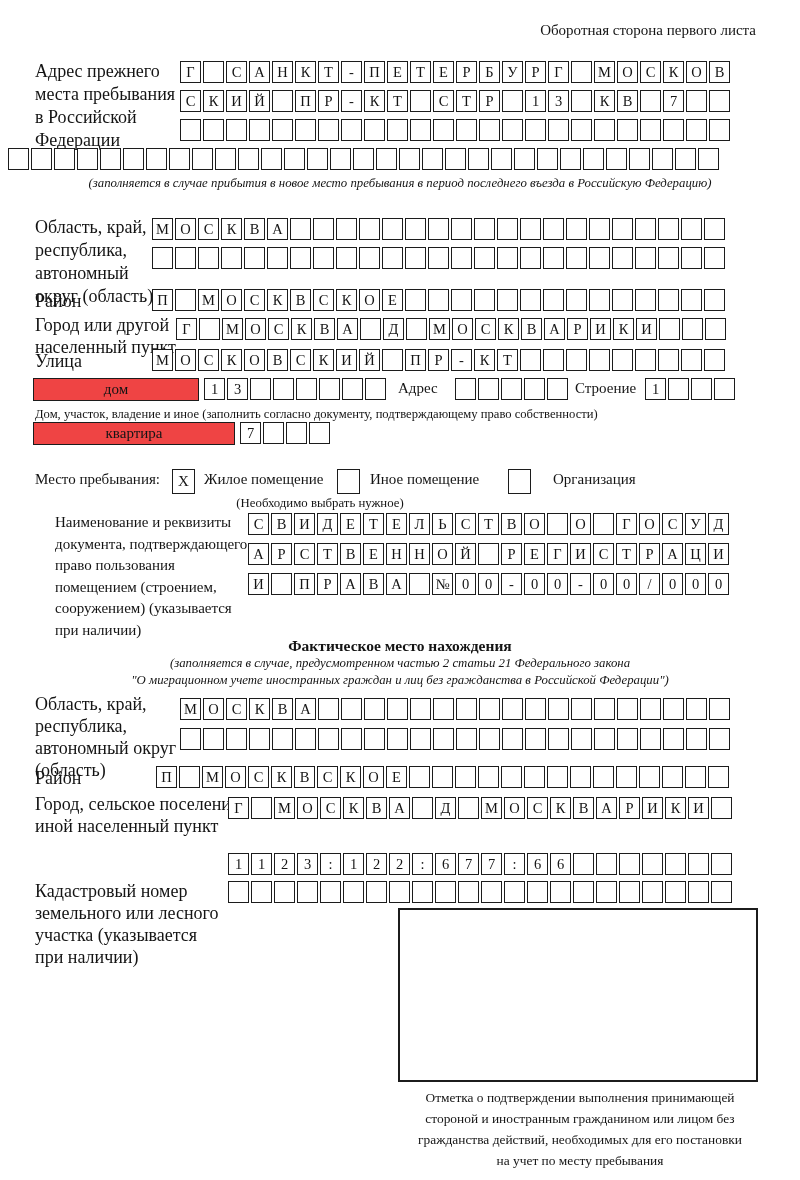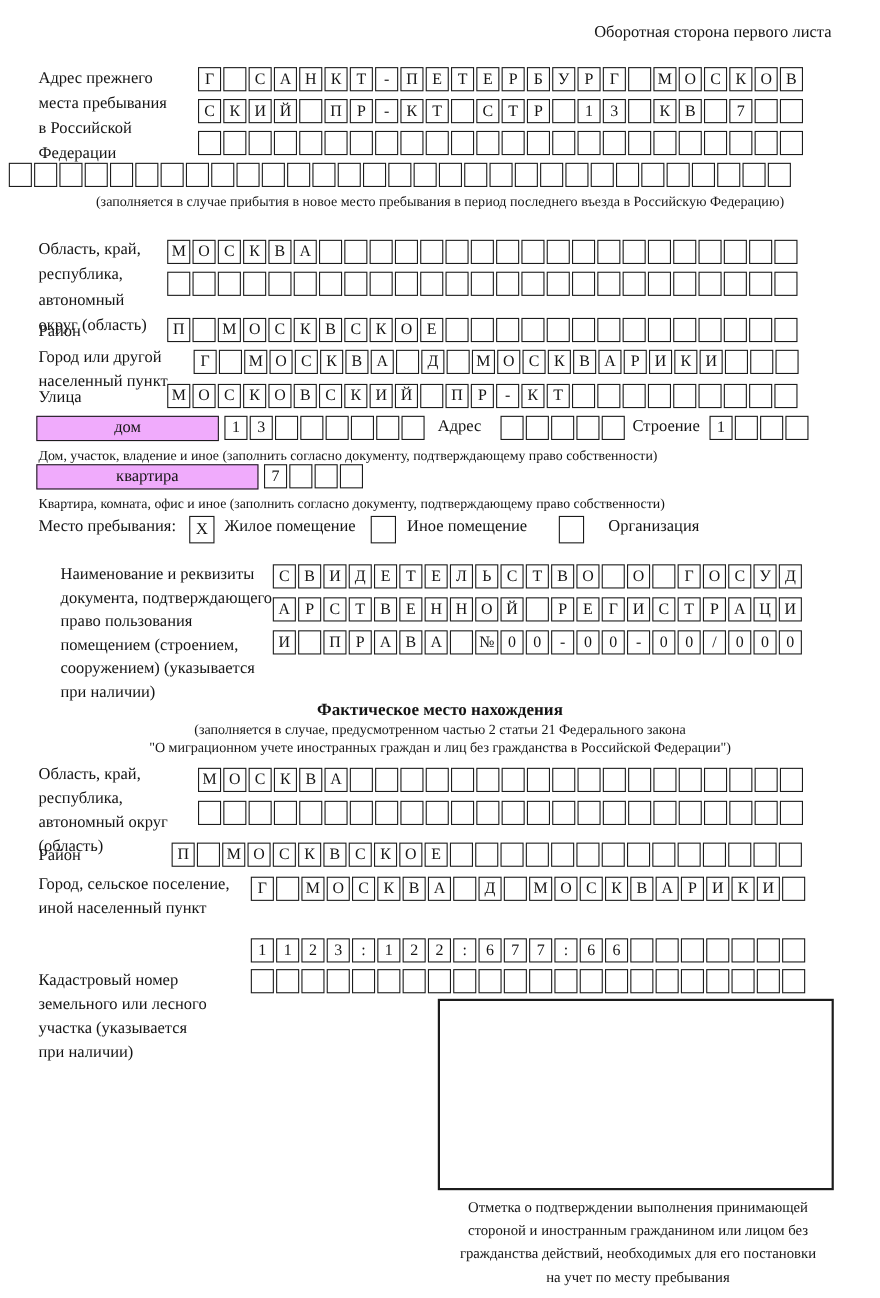--- a/index.html
+++ b/index.html
@@ -4,45 +4,45 @@
 <style>
   html,body{margin:0;padding:0;background:#fff;}
   #form{
     position:relative;
     width:800px;height:1180px;
     background:#fff;color:#141414;
     font-family:"Liberation Serif","DejaVu Serif",serif;
     overflow:hidden;
   }
   .abs{position:absolute;}
-  .lbl{font-size:15px;line-height:23px;white-space:pre-line;}
+  .lbl{font-size:18px;line-height:23px;white-space:pre-line;}
   .lbl-tight{font-size:15px;line-height:21.5px;white-space:pre-line;margin-left:20px;}
   .cells{display:flex;}
   .cell{
     flex:0 0 auto;
     width:19px;height:20px;
     border:1.6px solid #1c1c1c;
     margin-right:2px;
     display:flex;align-items:center;justify-content:center;
     font-size:14.5px;line-height:20px;
     background:#fff;
   }
   .chk{
     width:21px;height:23px;
     border:1.6px solid #1c1c1c;
     display:flex;align-items:center;justify-content:center;
     font-size:15px;background:#fff;
   }
   .wbox{
     border:1.6px solid #1c1c1c;height:21px;
     display:flex;align-items:center;justify-content:center;
-    font-size:15px;background:#f0abfc;
+    font-size:15px;background:#ef4444;
   }
   .cap{font-size:12.6px;white-space:nowrap;}
-  .note-center{font-size:12.8px;text-align:center;width:800px;left:0;white-space:pre-line;line-height:16.5px;}
+  .note-center{font-size:12.8px;text-align:center;width:800px;left:0;white-space:pre-line;line-height:16.5px;font-style:italic;}
   .title-center{font-weight:bold;font-size:15.5px;text-align:center;width:800px;left:0;}
   .header-note{font-size:15px;}
   .inline-lbl{font-size:15px;white-space:nowrap;}
   .bigbox{border:2px solid #1c1c1c;background:#fff;}
   .stamp-cap{font-size:13.4px;line-height:21px;text-align:center;white-space:pre-line;}
 </style>
 </head>
 <body>
 
 <div id="form">
@@ -341,35 +341,35 @@
     </div>
   <div class="abs cap" style="left:35px;top:407px;">Дом, участок, владение и иное (заполнить согласно документу, подтверждающему право собственности)</div>
 
   <div class="abs wbox" style="left:33px;top:422px;width:200px;">квартира</div>
   <div class="abs cells" style="left:240px;top:422px;">
       <div class="cell">7</div>
       <div class="cell"></div>
       <div class="cell"></div>
       <div class="cell"></div>
     </div>
-  <div class="abs cap" style="left:35px;top:451px;">Квартира, комната, офис и иное (заполнить согласно документу, подтверждающему право собственности)</div>
 
   <div class="abs inline-lbl" style="left:35px;top:471px;">Место пребывания:</div>
   <div class="abs cells" style="left:172px;top:469px;">
       <div class="chk">X</div>
     </div>
   <div class="abs inline-lbl" style="left:204px;top:471px;">Жилое помещение</div>
   <div class="abs cells" style="left:337px;top:469px;">
       <div class="chk"></div>
     </div>
   <div class="abs inline-lbl" style="left:370px;top:471px;">Иное помещение</div>
   <div class="abs cells" style="left:508px;top:469px;">
       <div class="chk"></div>
     </div>
   <div class="abs inline-lbl" style="left:553px;top:471px;">Организация</div>
+  <div class="abs" style="left:120px;top:496px;width:400px;text-align:center;font-size:12.8px;">(Необходимо выбрать нужное)</div>
 
   <div class="abs lbl-tight" style="left:35px;top:512px;">Наименование и реквизиты
 документа, подтверждающего
 право пользования
 помещением (строением,
 сооружением) (указывается
 при наличии)</div>
   <div class="abs cells" style="left:248px;top:513px;">
       <div class="cell">С</div>
       <div class="cell">В</div>

